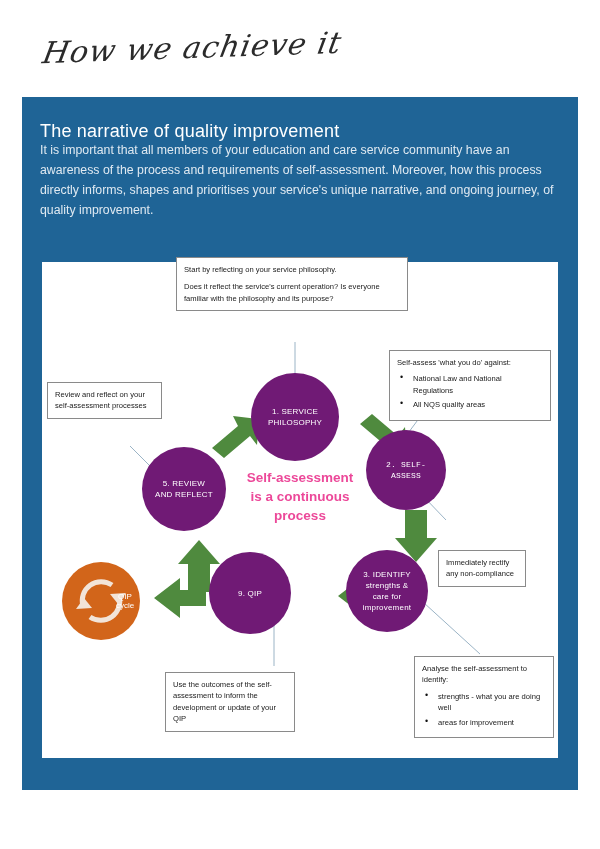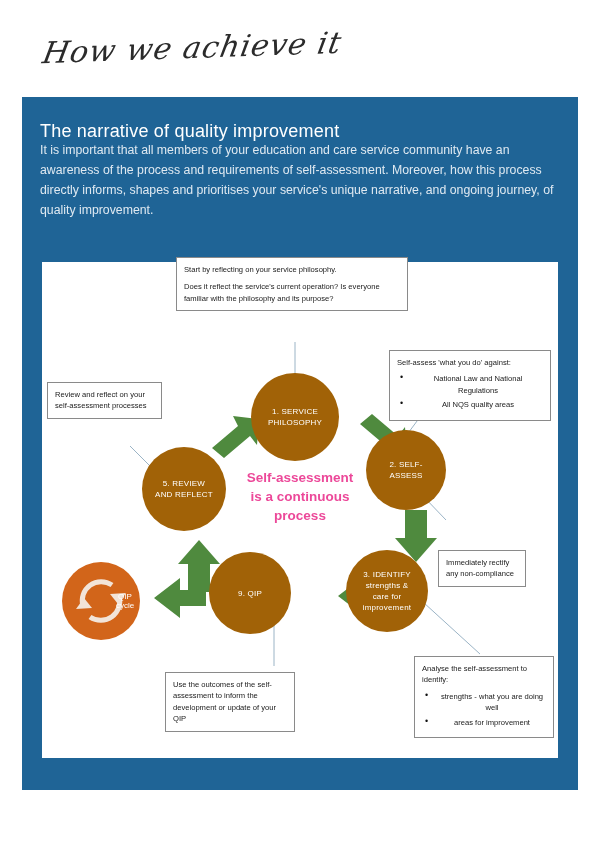--- a/index.html
+++ b/index.html
@@ -41,30 +41,30 @@
   svg.wires{position:absolute;left:0;top:0;width:516px;height:496px;}
   
   .callout{
     position:absolute;background:#ffffff;
     border:1px solid #8a8a8a;
     font-size:7.6px;line-height:11.4px;color:#1a1a1a;
     padding:6px 7px;box-sizing:border-box;z-index:6;
   }
   .callout b{font-weight:normal;}
   .callout ul{margin:5px 0 0 0;padding-left:14px;list-style:none;}
-  .callout li{position:relative;margin-bottom:3px;padding-left:2px;text-align:center;}
+  .callout li{position:relative;margin-bottom:3px;padding-left:2px;}
   .callout li::before{
     content:"\2022";position:absolute;left:-11px;top:-1px;
     font-size:9px;color:#111;
   }
   .gap{height:6px;}
   
   .circle{
     position:absolute;border-radius:50%;
-    background:#a16207;color:#ffffff;
+    background:#701a75;color:#ffffff;
     display:flex;align-items:center;justify-content:center;
     text-align:center;font-size:8px;line-height:11px;
     letter-spacing:.2px;z-index:5;
   }
   .circle-orange{
     position:absolute;border-radius:50%;
     background:#d2651a;color:#ffffff;
     display:flex;align-items:center;justify-content:center;
     text-align:center;font-size:8px;z-index:5;
   }
@@ -160,21 +160,21 @@
       <div>process</div>
     </div>
 
     <div class="circle" style="left:209px;top:111px;width:88px;height:88px;">
       <div>
         <div>1. SERVICE</div>
         <div>PHILOSOPHY</div>
       </div>
     </div>
 
-    <div class="circle" style="left:324px;top:168px;width:80px;height:80px;">
+    <div class="circle" style="left:324px;top:168px;width:80px;height:80px;font-family:Liberation Mono, monospace;">
       <div>
         <div>2. SELF-</div>
         <div>ASSESS</div>
       </div>
     </div>
 
     <div class="circle" style="left:304px;top:288px;width:82px;height:82px;">
       <div>
         <div>3. IDENTIFY</div>
         <div>strengths &amp;</div>

